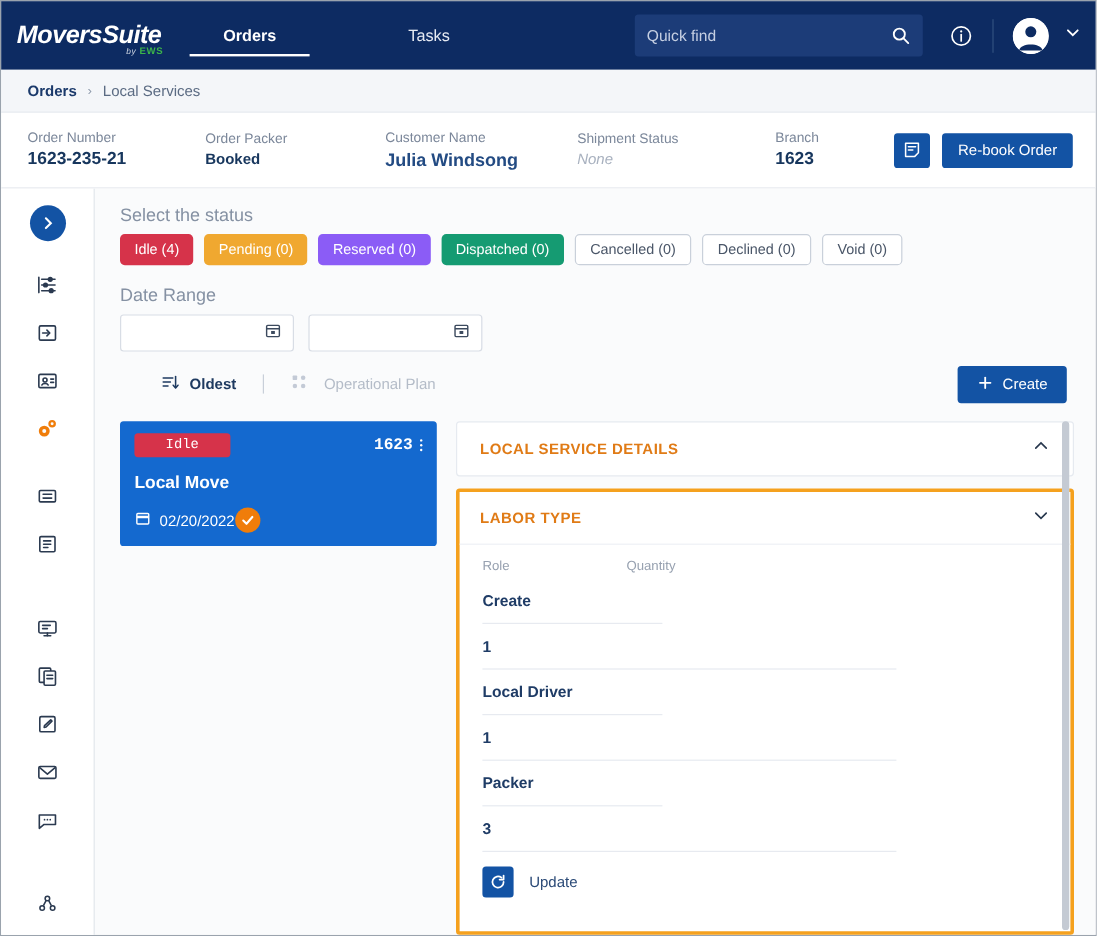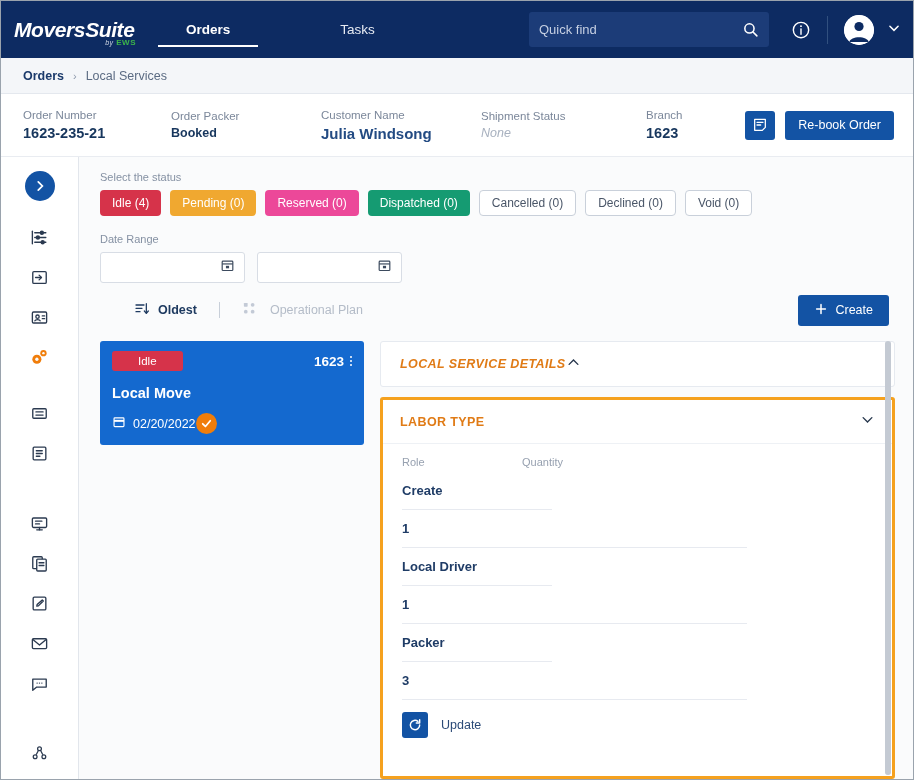--- a/index.html
+++ b/index.html
@@ -110,21 +110,21 @@
               display:flex; flex-direction:column; align-items:center; padding-top:14px;}
   .rail-toggle {
     width: 30px; height:30px; border-radius:50%; background:#1353a4;
     display:flex;align-items:center;justify-content:center; cursor:pointer; margin-bottom: 16px;
   }
   .rail-ic { width: 40px; height: 40px; display:flex; align-items:center; justify-content:center; cursor:pointer; }
   .rail-gap { height: 16px; }
 
   .content { flex:1; padding: 14px 0 0 21px; position:relative; min-width:0; display:flex; flex-direction:column;}
 
-  .field-label { font-size: 11px; color: #8591a3; margin-bottom: 7px; }
+  .field-label { font-size: 15px; color: #8591a3; margin-bottom: 7px; }
   .chips { display:flex; gap:9px; }
   .chip {
     height: 26px; border-radius: 4px; color:#ffffff;
     font-size: 12px; display:flex; align-items:center; justify-content:center;
     padding: 0 12px; cursor:pointer; white-space:nowrap;
   }
   .chip.outline { background:#ffffff; color:#4a5668; border:1px solid #c9d0da; }
 
   .daterow { display:flex; gap:12px; }
   .date-input {
@@ -146,21 +146,21 @@
     padding: 0 16px; cursor:pointer;
   }
 
   
   .panels { flex:1; display:flex; gap:16px; margin-top: 14px; min-height:0; padding-right:18px;}
   .cardcol { width: 264px; min-width:264px; }
   .svc-card {
     background:#1469cf; border-radius:3px; padding: 10px 12px 11px 12px;
     position:relative; cursor:pointer;
   }
-  .svc-top { display:flex; align-items:center; justify-content:space-between; }
+  .svc-top { display:flex; align-items:center; justify-content:space-between;font-family:Liberation Mono, monospace; }
   .svc-badge {
     background:#d6334a; color:#fff; font-size:11.5px; border-radius:3px;
     padding: 3px 26px; line-height:14px;
   }
   .svc-num { color:#fff; font-size:13.5px; font-weight:bold; display:flex; align-items:center; gap:6px;}
   .kebab { display:flex; flex-direction:column; gap:2px; cursor:pointer; }
   .kebab i { width:2px; height:2px; background:#fff; border-radius:50%; display:block;}
   .svc-title { color:#ffffff; font-size:14.5px; font-weight:bold; margin-top: 14px; }
   .svc-bot { display:flex; align-items:center; margin-top: 12px; }
   .svc-date { display:flex; align-items:center; gap:7px; color:#fff; font-size:12.5px; }
@@ -168,22 +168,22 @@
     width:21px;height:21px;border-radius:50%;background:#f07d0a;
     display:flex;align-items:center;justify-content:center;
   }
 
   .detailcol { flex:1; min-width:0; position:relative; display:flex; flex-direction:column; }
   .acc {
     background:#ffffff; border:1px solid #e6eaf0; border-radius:3px;
     margin-bottom: 10px;
   }
   .acc-head {
-    height: 44px; display:flex; align-items:center; 
-    padding: 0 19px; cursor:pointer;font-style:italic;
+    height: 44px; display:flex; align-items:center; justify-content:space-between;
+    padding: 0 19px; cursor:pointer;
   }
   .acc-title { color:#e07b16; font-size:12.5px; font-weight:bold; letter-spacing:0.4px; }
   .highlight-box {
     border: 3px solid #f5a11e; border-radius: 3px; flex:1; min-height:0;
     display:flex; flex-direction:column; background:#ffffff;
   }
   .acc2-head {
     height: 44px; display:flex; align-items:center; justify-content:space-between;
     padding: 0 17px; border-bottom:1px solid #eef1f5; cursor:pointer;
   }
@@ -410,21 +410,21 @@
         </svg>
       </div>
     </div>
 
     <div class="content">
 
       <div class="field-label">Select the status</div>
       <div class="chips">
         <div class="chip" style="background:#d6334a">Idle (4)</div>
         <div class="chip" style="background:#f0a830">Pending (0)</div>
-        <div class="chip" style="background:#ec4899">Reserved (0)</div>
+        <div class="chip" style="background:#8b5cf6">Reserved (0)</div>
         <div class="chip" style="background:#159b72">Dispatched (0)</div>
         <div class="chip outline">Cancelled (0)</div>
         <div class="chip outline">Declined (0)</div>
         <div class="chip outline">Void (0)</div>
       </div>
 
       <div class="field-label" style="margin-top:17px">Date Range</div>
       <div class="daterow">
         <div class="date-input">
           <span>

